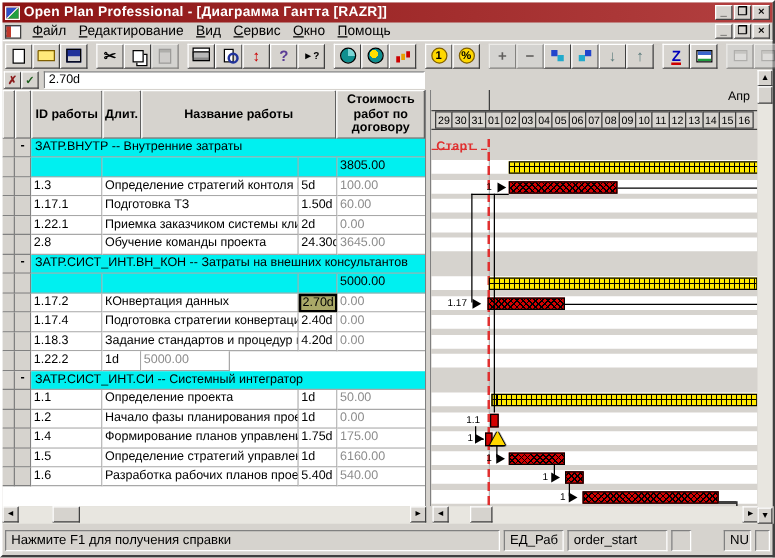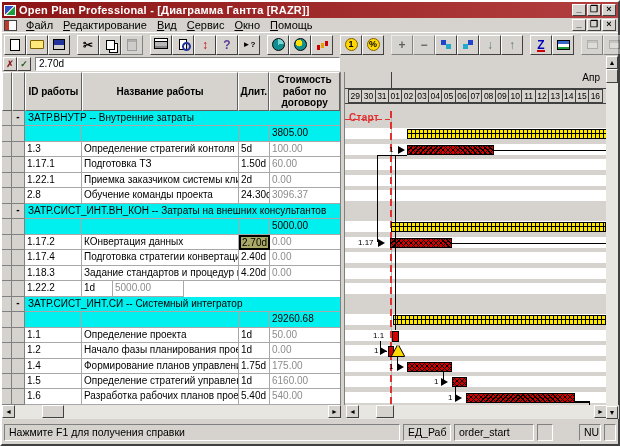--- a/index.html
+++ b/index.html
@@ -236,22 +236,22 @@
     <span class="ebtn x">✗</span>
     <span class="ebtn ok">✓</span>
     <div class="efield">2.70d</div>
   </div>
   <div class="main">
     <div class="table-pane">
       <div class="thead" id="thead">
           <div class="th" style="width: 10px;"></div>
           <div class="th" style="width: 13px;"></div>
           <div class="th" style="width: 57px;">ID работы</div>
+          <div class="th" style="width: 31px;">Длит.</div>
           <div class="th" style="width: 157px;">Название работы</div>
-          <div class="th" style="width: 31px;">Длит.</div>
           <div class="th" style="width: 71px;">Стоимость работ по договору</div>
         </div>
       <div class="tbody" id="tbody">
           <div class="trow group">
             <div class="rowsel"></div>
             <div class="rowcol">-</div>
             <div class="group-cell">ЗАТР.ВНУТР -- Внутренние затраты</div>
           </div>
           <div class="trow summary">
             <div class="rowsel"></div>
@@ -284,21 +284,21 @@
             <div class="cell c-name">Приемка заказчиком системы клиент</div>
             <div class="cell c-dur">2d</div>
             <div class="cell c-cost cost-task">0.00</div>
           </div>
           <div class="trow task">
             <div class="rowsel"></div>
             <div class="rowcol"></div>
             <div class="cell c-id">2.8</div>
             <div class="cell c-name">Обучение команды проекта</div>
             <div class="cell c-dur">24.30d</div>
-            <div class="cell c-cost cost-task">3096.37</div>
+            <div class="cell c-cost cost-task">3645.00</div>
           </div>
           <div class="trow group">
             <div class="rowsel"></div>
             <div class="rowcol">-</div>
             <div class="group-cell">ЗАТР.СИСТ_ИНТ.ВН_КОН -- Затраты на внешних консультантов</div>
           </div>
           <div class="trow summary">
             <div class="rowsel"></div>
             <div class="rowcol"></div>
             <div class="cell c-id cyan"></div>
@@ -334,28 +334,20 @@
             <div class="rowsel"></div>
             <div class="rowcol"></div>
             <div class="cell c-id">1.22.2</div>
             <div class="cell c-dur">1d</div>
             <div class="cell c-cost cost-task">5000.00</div>
           </div>
           <div class="trow group">
             <div class="rowsel"></div>
             <div class="rowcol">-</div>
             <div class="group-cell">ЗАТР.СИСТ_ИНТ.СИ -- Системный интегратор</div>
-          </div>
-          <div class="trow summary">
-            <div class="rowsel"></div>
-            <div class="rowcol"></div>
-            <div class="cell c-id cyan"></div>
-            <div class="cell c-name cyan"></div>
-            <div class="cell c-dur cyan"></div>
-            <div class="cell c-cost cyan">29260.68</div>
           </div>
           <div class="trow task">
             <div class="rowsel"></div>
             <div class="rowcol"></div>
             <div class="cell c-id">1.1</div>
             <div class="cell c-name">Определение проекта</div>
             <div class="cell c-dur">1d</div>
             <div class="cell c-cost cost-task">50.00</div>
           </div>
           <div class="trow task">

